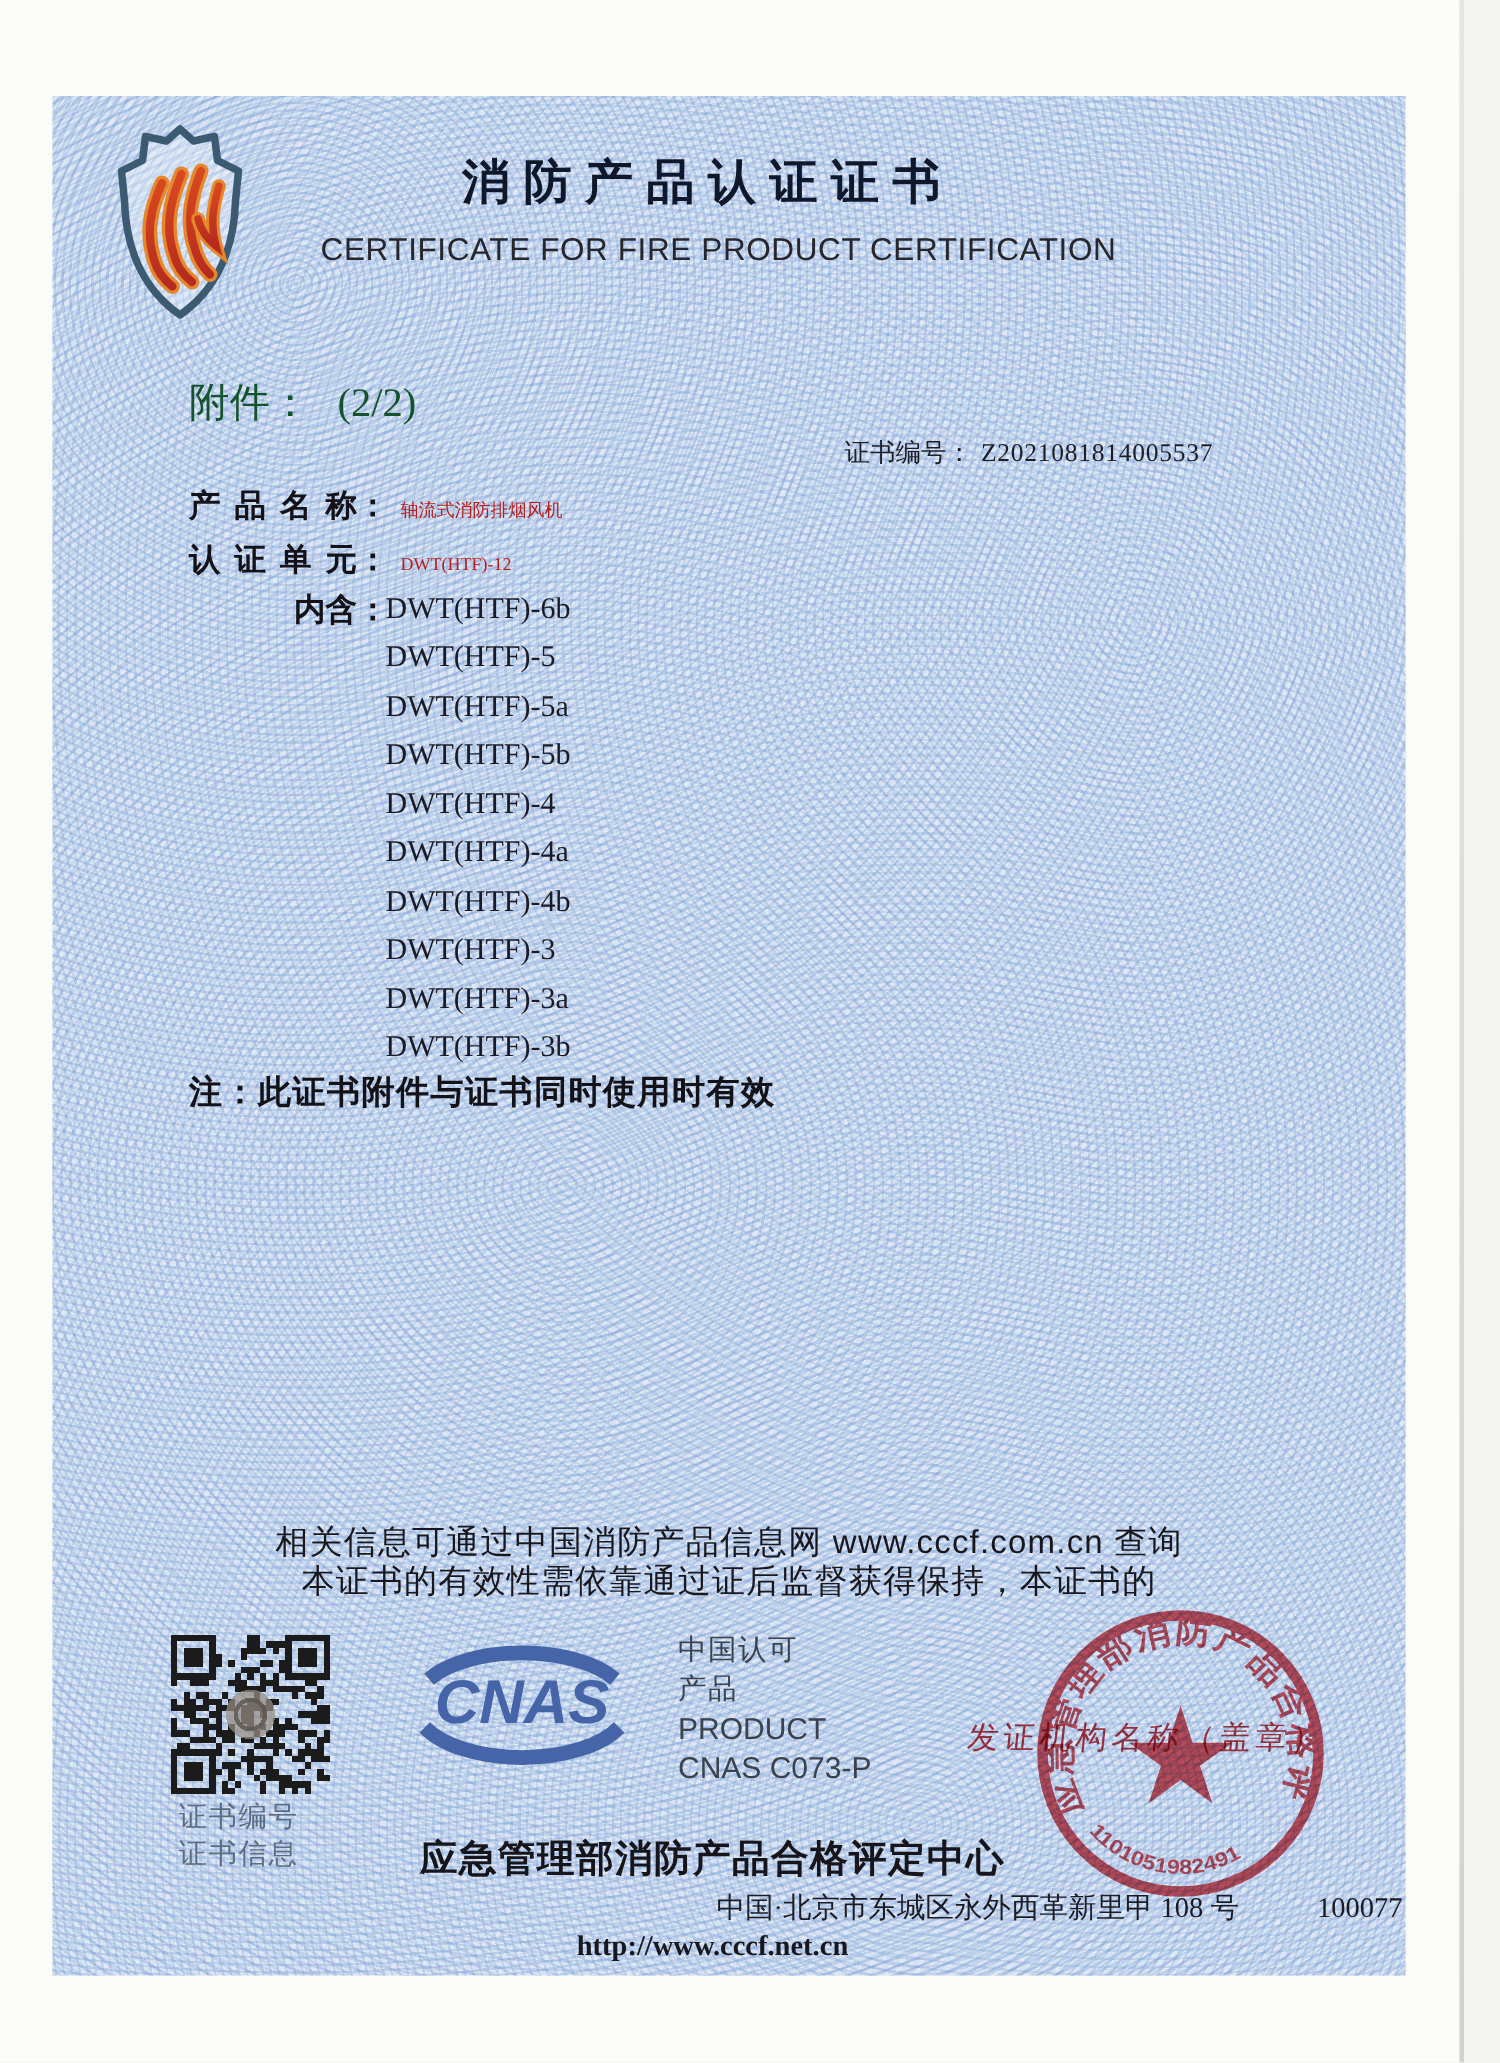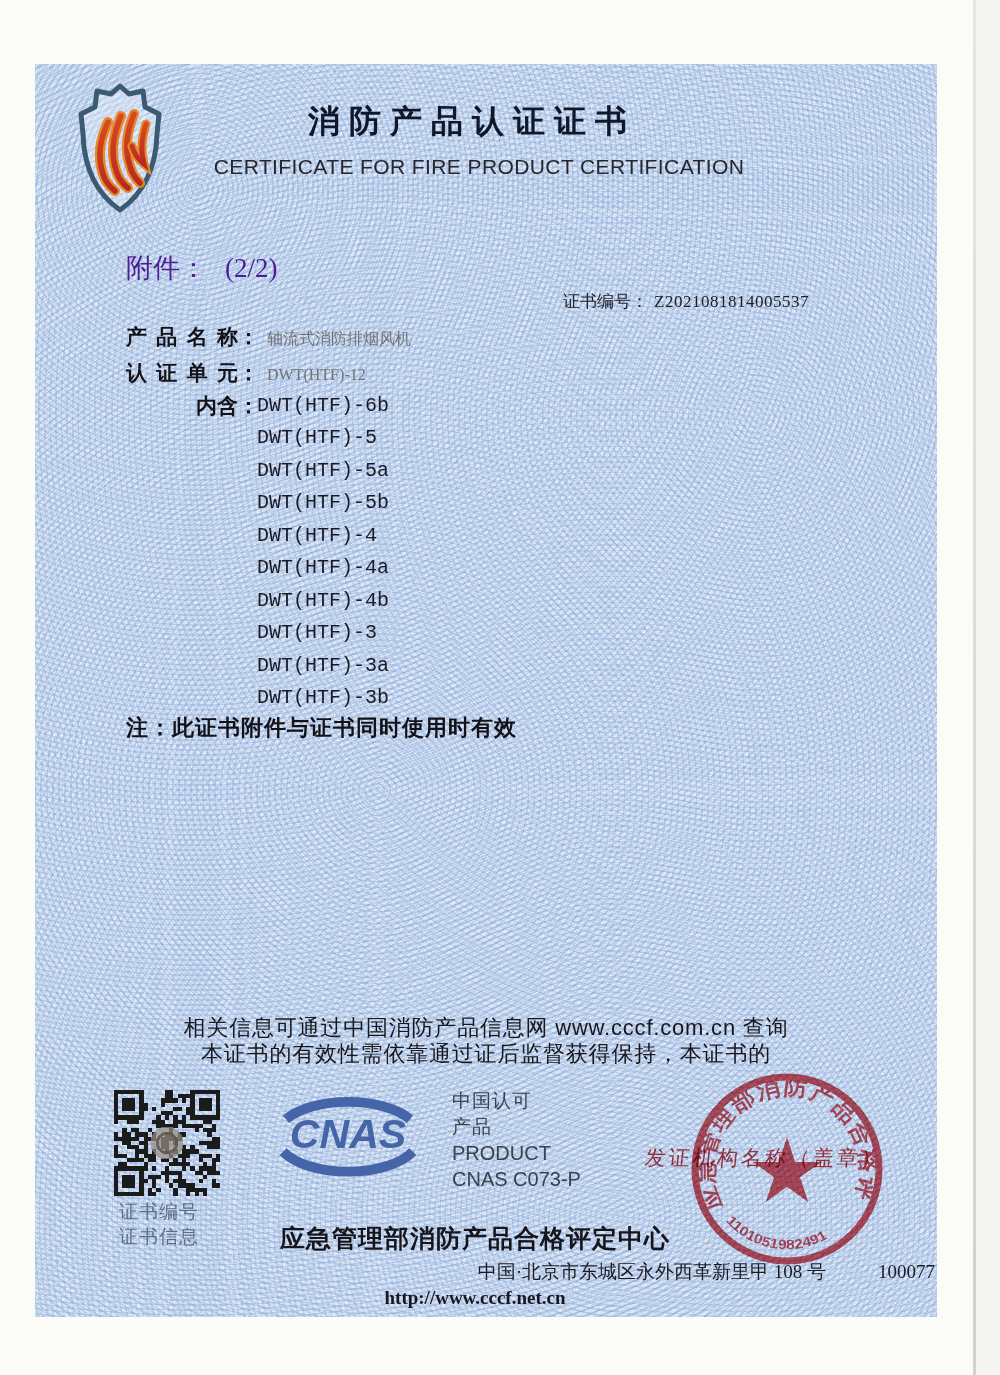--- a/index.html
+++ b/index.html
@@ -28,34 +28,34 @@
   }
 
   .abs{position:absolute;}
   .serif{font-family:"Liberation Serif", serif;}
 
   .title-cn{left:35px;top:100px;width:830px;text-align:center;
     font-size:32px;font-weight:700;letter-spacing:9px;color:#0f172a;padding-left:22px;}
   .title-en{left:35px;top:155px;width:888px;text-align:center;
     font-size:21px;color:#26262c;letter-spacing:.4px;}
 
-  .attach{left:126px;top:250px;font-size:27px;color:#4c1d95;}
+  .attach{left:126px;top:250px;font-size:27px;color:#14532d;}
   .attach .val{margin-left:18px;}
 
   .certno{left:563px;top:290px;font-size:17px;color:#1d1d26;}
   .certno .val{margin-left:6px;letter-spacing:.5px;}
 
   .frow{font-size:21px;color:#14141a;}
   .flabel{display:inline-block;width:112px;vertical-align:bottom;
     font-weight:700;text-align:justify;text-align-last:justify;color:#121218;}
   .flabel.short{text-align:center;text-align-last:right;}
   .fcolon{font-weight:700;color:#121218;}
-  .fvalue{font-family:"Liberation Serif", serif;font-size:16px;color:#737373;margin-left:8px;}
+  .fvalue{font-family:"Liberation Serif", serif;font-size:12px;color:#b91c1c;margin-left:8px;}
 
-  .includes{left:257px;top:390px;font-family:Liberation Mono, monospace;
+  .includes{left:257px;top:390px;font-family:Liberation Serif, serif;
     font-size:20px;line-height:32.45px;color:#1b1b26;}
 
   .note{left:126px;top:713px;font-size:22px;font-weight:700;color:#121218;letter-spacing:1px;}
 
   .validity{left:35px;width:902px;text-align:center;font-size:22px;
     font-weight:500;color:#17171d;letter-spacing:.8px;}
   .v1{top:1024px;margin-top:15px;} .v2{top:1013px;}
 
   .qr{left:114px;top:1090px;width:106px;height:106px;}
   .qr-caption{left:119px;top:1199px;font-size:19px;line-height:25px;color:#5c6c82;letter-spacing:1px;}

